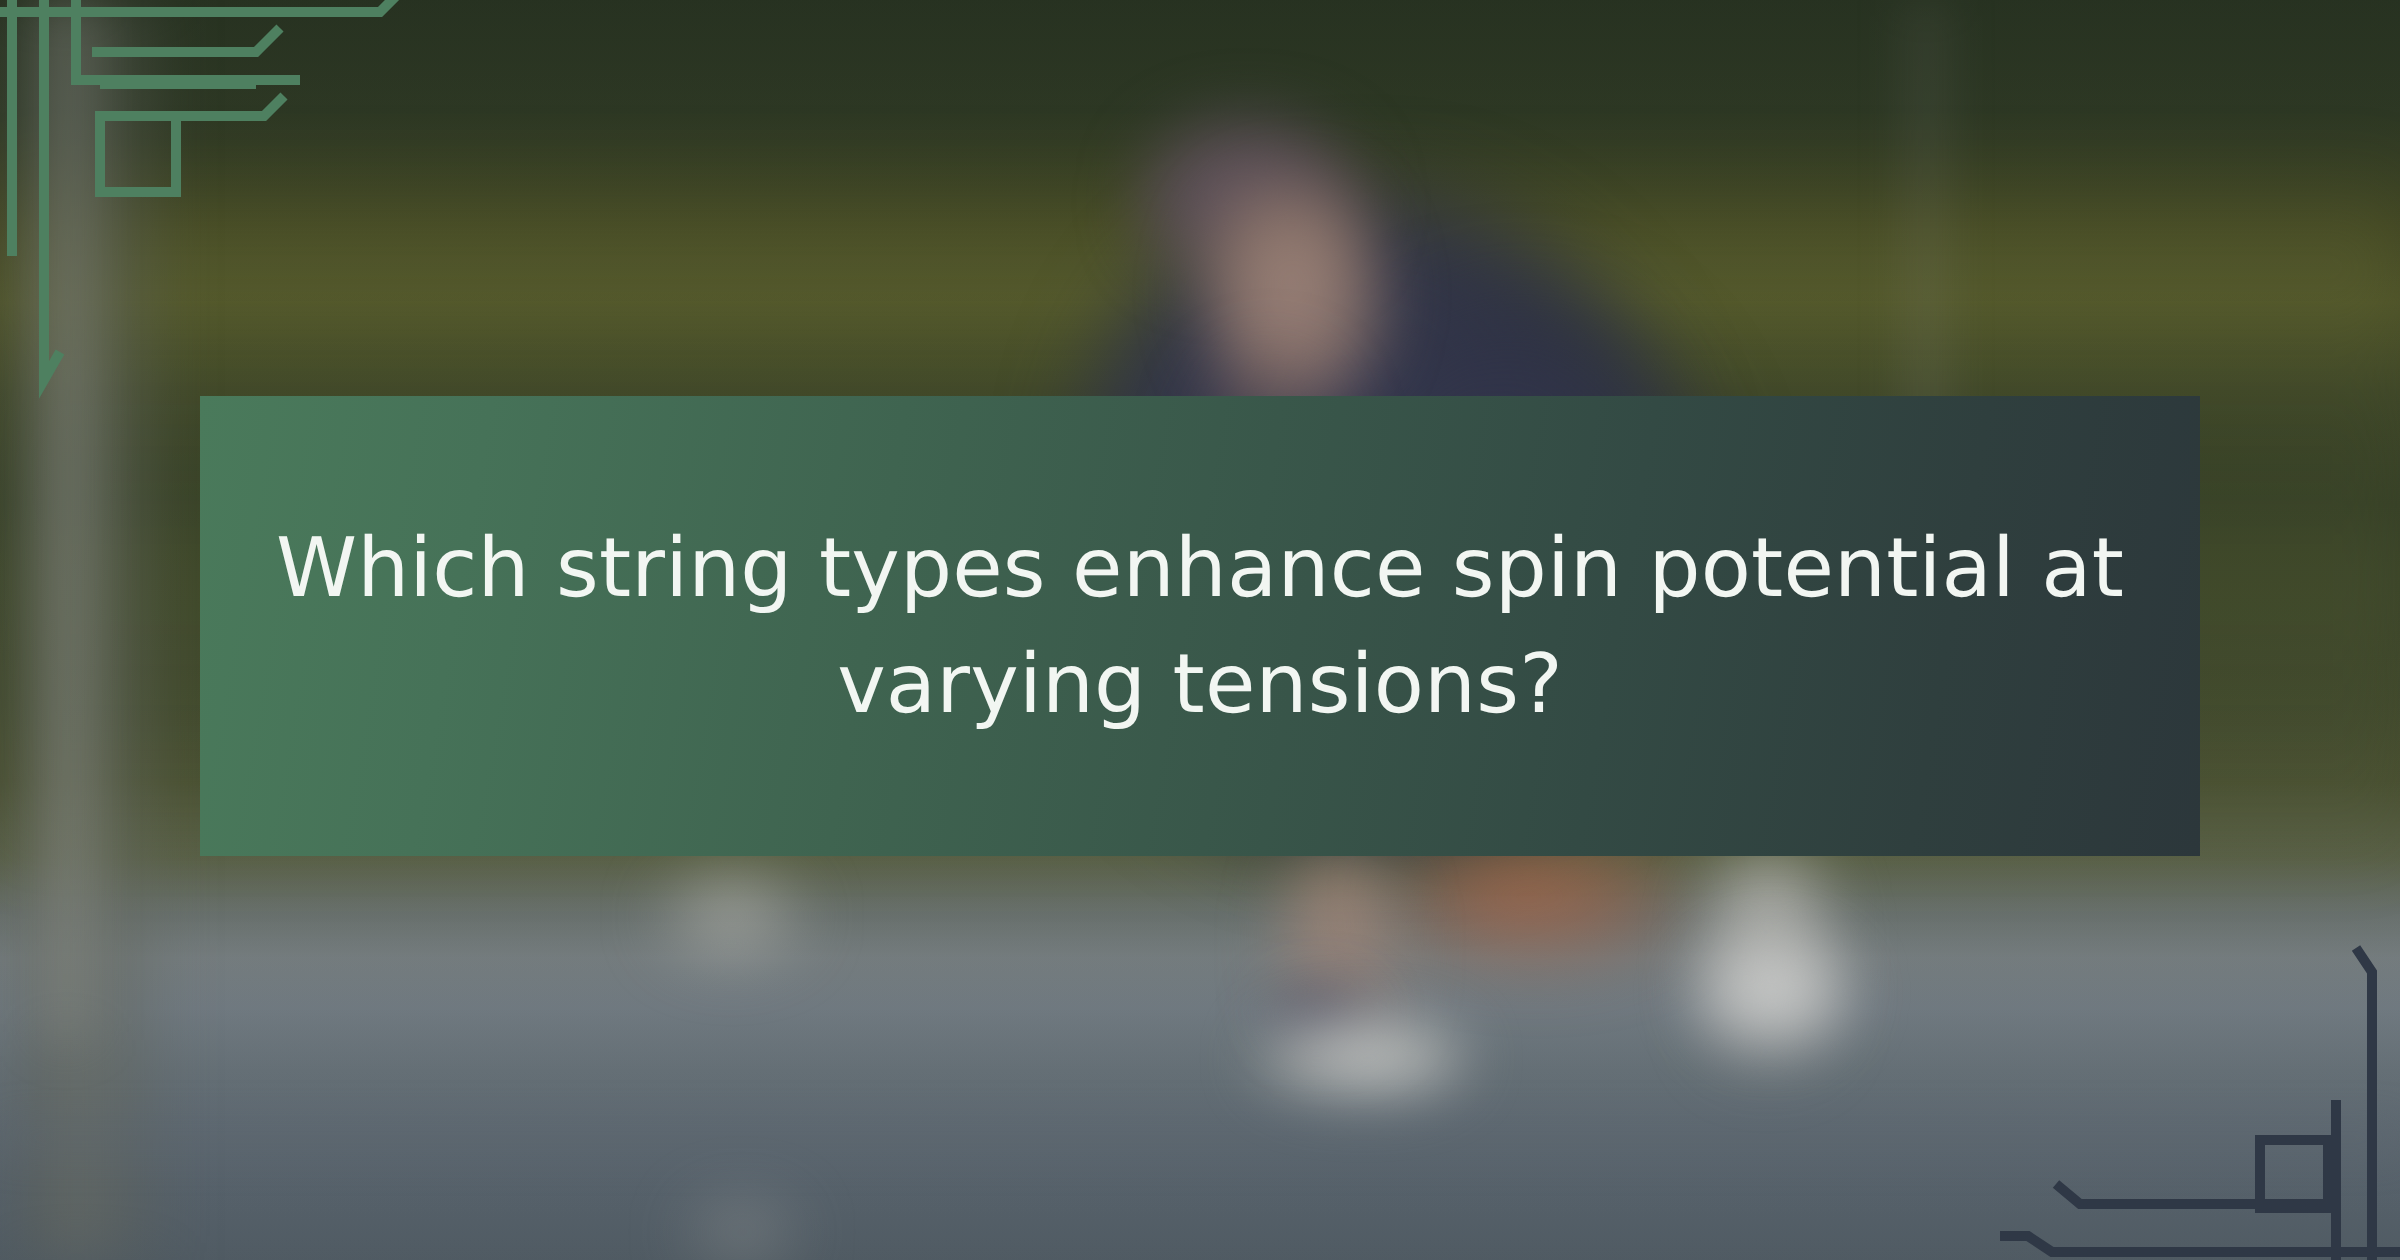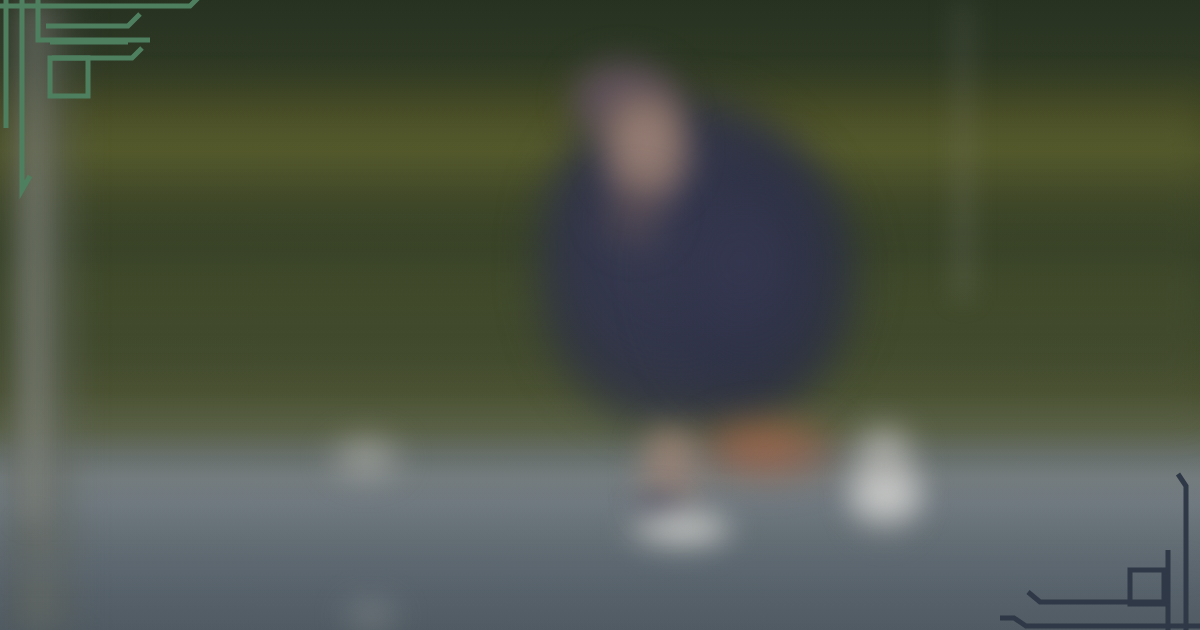--- a/index.html
+++ b/index.html
@@ -400,14 +400,17 @@
 
         <path d="M28 152 L40 162 L168 162"></path>
 
         <path d="M-10 178 L14 178 L26 186 L200 186"></path>
 
         <rect x="130" y="130" width="34" height="34"></rect>
       </g>
     </svg>
   </div>
 
+  <div id="banner">
+    <p id="banner-text">Which string types enhance spin potential at varying tensions?</p>
+  </div>
 
 </div>
 
 </body></html>

